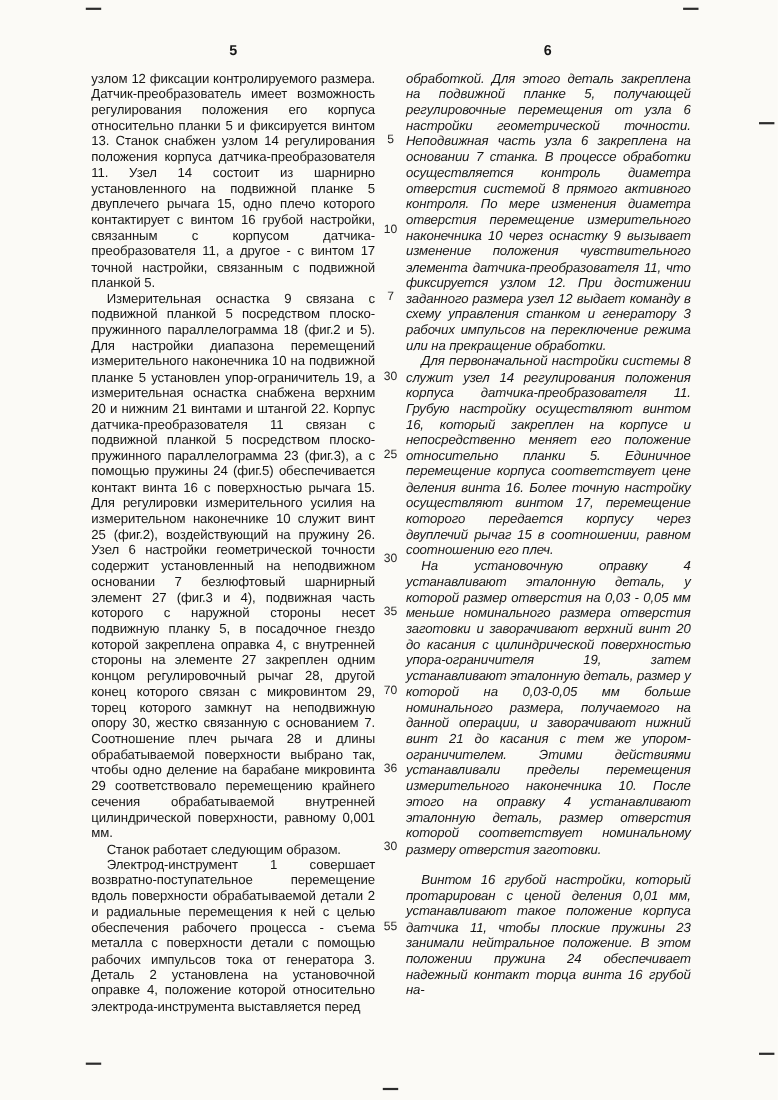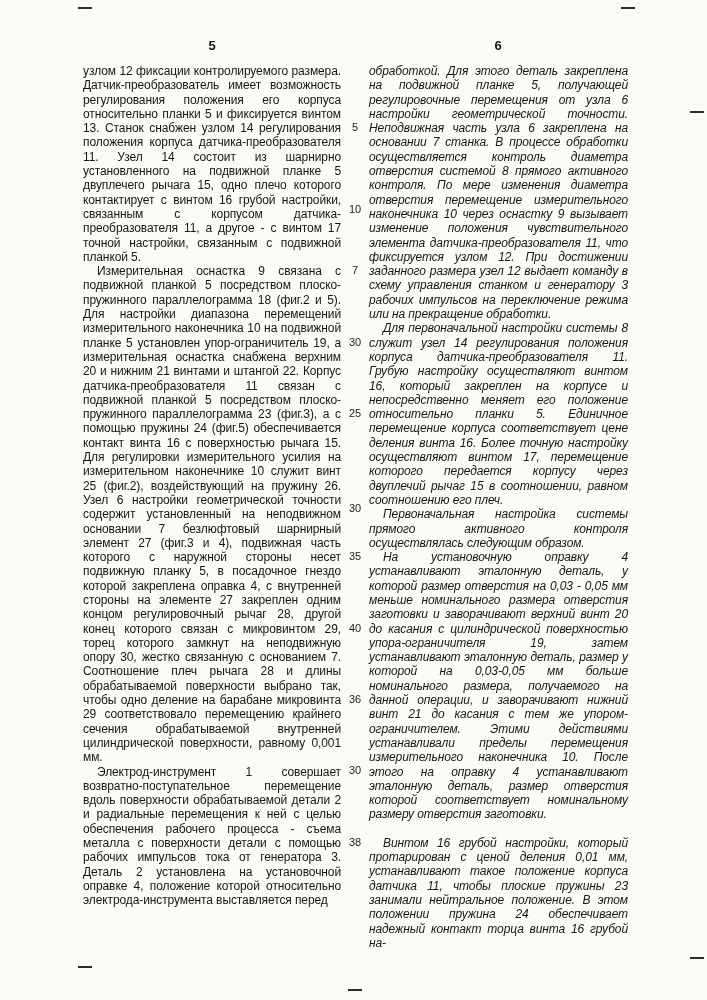--- a/index.html
+++ b/index.html
@@ -56,37 +56,37 @@
   <div class="crop-mark crop-h" style="left:348px;top:989px;"></div>
 
   <div class="header-num header-left">5</div>
   <div class="header-num header-right">6</div>
 
   <div class="text-area">
 
     <div class="col col-left">
       <p class="para no-indent">узлом 12 фиксации контролируемого размера. Датчик-преобразователь имеет возможность регулирования положения его корпуса относительно планки 5 и фиксируется винтом 13. Станок снабжен узлом 14 регулирования положения корпуса датчика-преобразователя 11. Узел 14 состоит из шарнирно установленного на подвижной планке 5 двуплечего рычага 15, одно плечо которого контактирует с винтом 16 грубой настройки, связанным с корпусом датчика-преобразователя 11, а другое - с винтом 17 точной настройки, связанным с подвижной планкой 5.</p>
       <p class="para">Измерительная оснастка 9 связана с подвижной планкой 5 посредством плоско-пружинного параллелограмма 18 (фиг.2 и 5). Для настройки диапазона перемещений измерительного наконечника 10 на подвижной планке 5 установлен упор-ограничитель 19, а измерительная оснастка снабжена верхним 20 и нижним 21 винтами и штангой 22. Корпус датчика-преобразователя 11 связан с подвижной планкой 5 посредством плоско-пружинного параллелограмма 23 (фиг.3), а с помощью пружины 24 (фиг.5) обеспечивается контакт винта 16 с поверхностью рычага 15. Для регулировки измерительного усилия на измерительном наконечнике 10 служит винт 25 (фиг.2), воздействующий на пружину 26. Узел 6 настройки геометрической точности содержит установленный на неподвижном основании 7 безлюфтовый шарнирный элемент 27 (фиг.3 и 4), подвижная часть которого с наружной стороны несет подвижную планку 5, в посадочное гнездо которой закреплена оправка 4, с внутренней стороны на элементе 27 закреплен одним концом регулировочный рычаг 28, другой конец которого связан с микровинтом 29, торец которого замкнут на неподвижную опору 30, жестко связанную с основанием 7. Соотношение плеч рычага 28 и длины обрабатываемой поверхности выбрано так, чтобы одно деление на барабане микровинта 29 соответствовало перемещению крайнего сечения обрабатываемой внутренней цилиндрической поверхности, равному 0,001 мм.</p>
+      <p class="para">Станок работает следующим образом.</p>
       <p class="para">Электрод-инструмент 1 совершает возвратно-поступательное перемещение вдоль поверхности обрабатываемой детали 2 и радиальные перемещения к ней с целью обеспечения рабочего процесса - съема металла с поверхности детали с помощью рабочих импульсов тока от генератора 3. Деталь 2 установлена на установочной оправке 4, положение которой относительно электрода-инструмента выставляется перед</p>
     </div>
 
     <span class="gutter-num" style="top:57px;">5</span>
     <span class="gutter-num" style="top:139px;">10</span>
     <span class="gutter-num" style="top:200px;">7</span>
     <span class="gutter-num" style="top:272px;">30</span>
     <span class="gutter-num" style="top:343px;">25</span>
     <span class="gutter-num" style="top:438px;">30</span>
     <span class="gutter-num" style="top:486px;">35</span>
-    <span class="gutter-num" style="top:558px;">40</span>
+    <span class="gutter-num" style="top:558px;">70</span>
     <span class="gutter-num" style="top:629px;">36</span>
     <span class="gutter-num" style="top:700px;">30</span>
-    <span class="gutter-num" style="top:772px;">38</span>
+    <span class="gutter-num" style="top:772px;">55</span>
 
     <div class="col col-right">
       <p class="para no-indent">обработкой. Для этого деталь закреплена на подвижной планке 5, получающей регулировочные перемещения от узла 6 настройки геометрической точности. Неподвижная часть узла 6 закреплена на основании 7 станка. В процессе обработки осуществляется контроль диаметра отверстия системой 8 прямого активного контроля. По мере изменения диаметра отверстия перемещение измерительного наконечника 10 через оснастку 9 вызывает изменение положения чувствительного элемента датчика-преобразователя 11, что фиксируется узлом 12. При достижении заданного размера узел 12 выдает команду в схему управления станком и генератору 3 рабочих импульсов на переключение режима или на прекращение обработки.</p>
       <p class="para">Для первоначальной настройки системы 8 служит узел 14 регулирования положения корпуса датчика-преобразователя 11. Грубую настройку осуществляют винтом 16, который закреплен на корпусе и непосредственно меняет его положение относительно планки 5. Единичное перемещение корпуса соответствует цене деления винта 16. Более точную настройку осуществляют винтом 17, перемещение которого передается корпусу через двуплечий рычаг 15 в соотношении, равном соотношению его плеч.</p>
-      <p class="para">Первоначальная настройка системы прямого активного контроля осуществлялась следующим образом.</p>
       <p class="para">На установочную оправку 4 устанавливают эталонную деталь, у которой размер отверстия на 0,03 - 0,05 мм меньше номинального размера отверстия заготовки и заворачивают верхний винт 20 до касания с цилиндрической поверхностью упора-ограничителя 19, затем устанавливают эталонную деталь, размер у которой на 0,03-0,05 мм больше номинального размера, получаемого на данной операции, и заворачивают нижний винт 21 до касания с тем же упором-ограничителем. Этими действиями устанавливали пределы перемещения измерительного наконечника 10. После этого на оправку 4 устанавливают эталонную деталь, размер отверстия которой соответствует номинальному размеру отверстия заготовки.</p>
       <p class="para gap-before">Винтом 16 грубой настройки, который протарирован с ценой деления 0,01 мм, устанавливают такое положение корпуса датчика 11, чтобы плоские пружины 23 занимали нейтральное положение. В этом положении пружина 24 обеспечивает надежный контакт торца винта 16 грубой на-</p>
     </div>
 
   </div>
 </div>
 
 </body></html>

